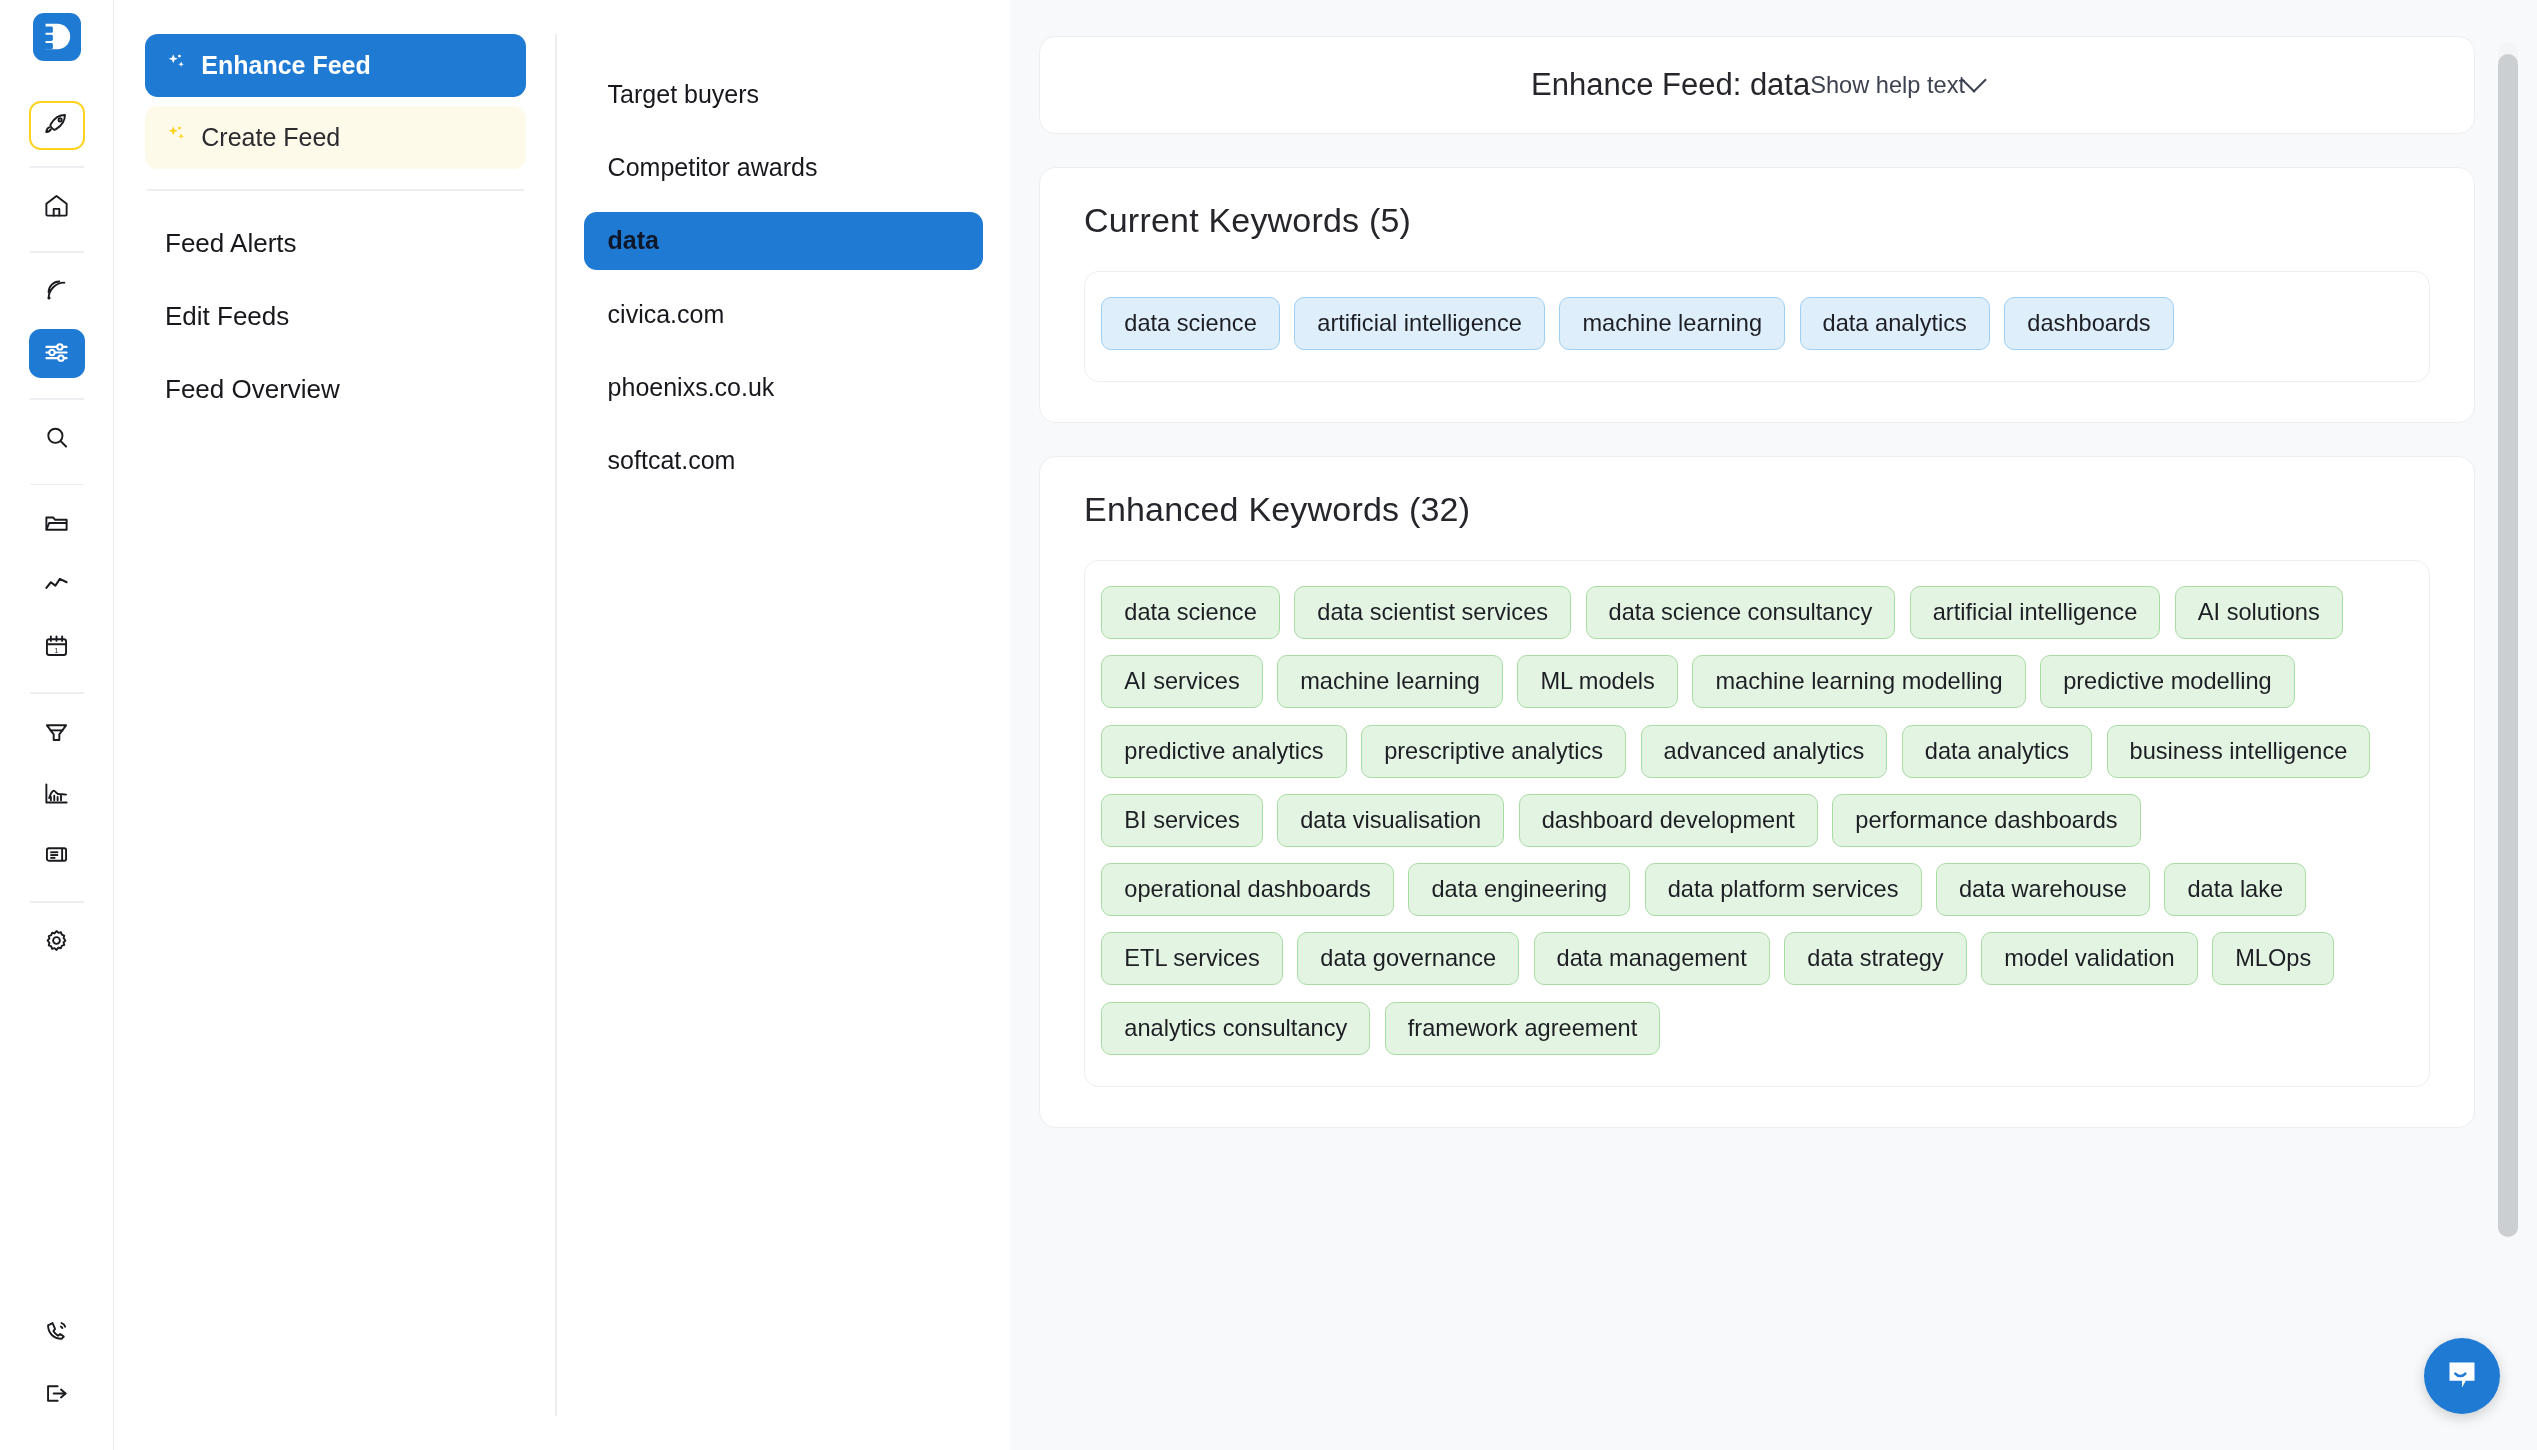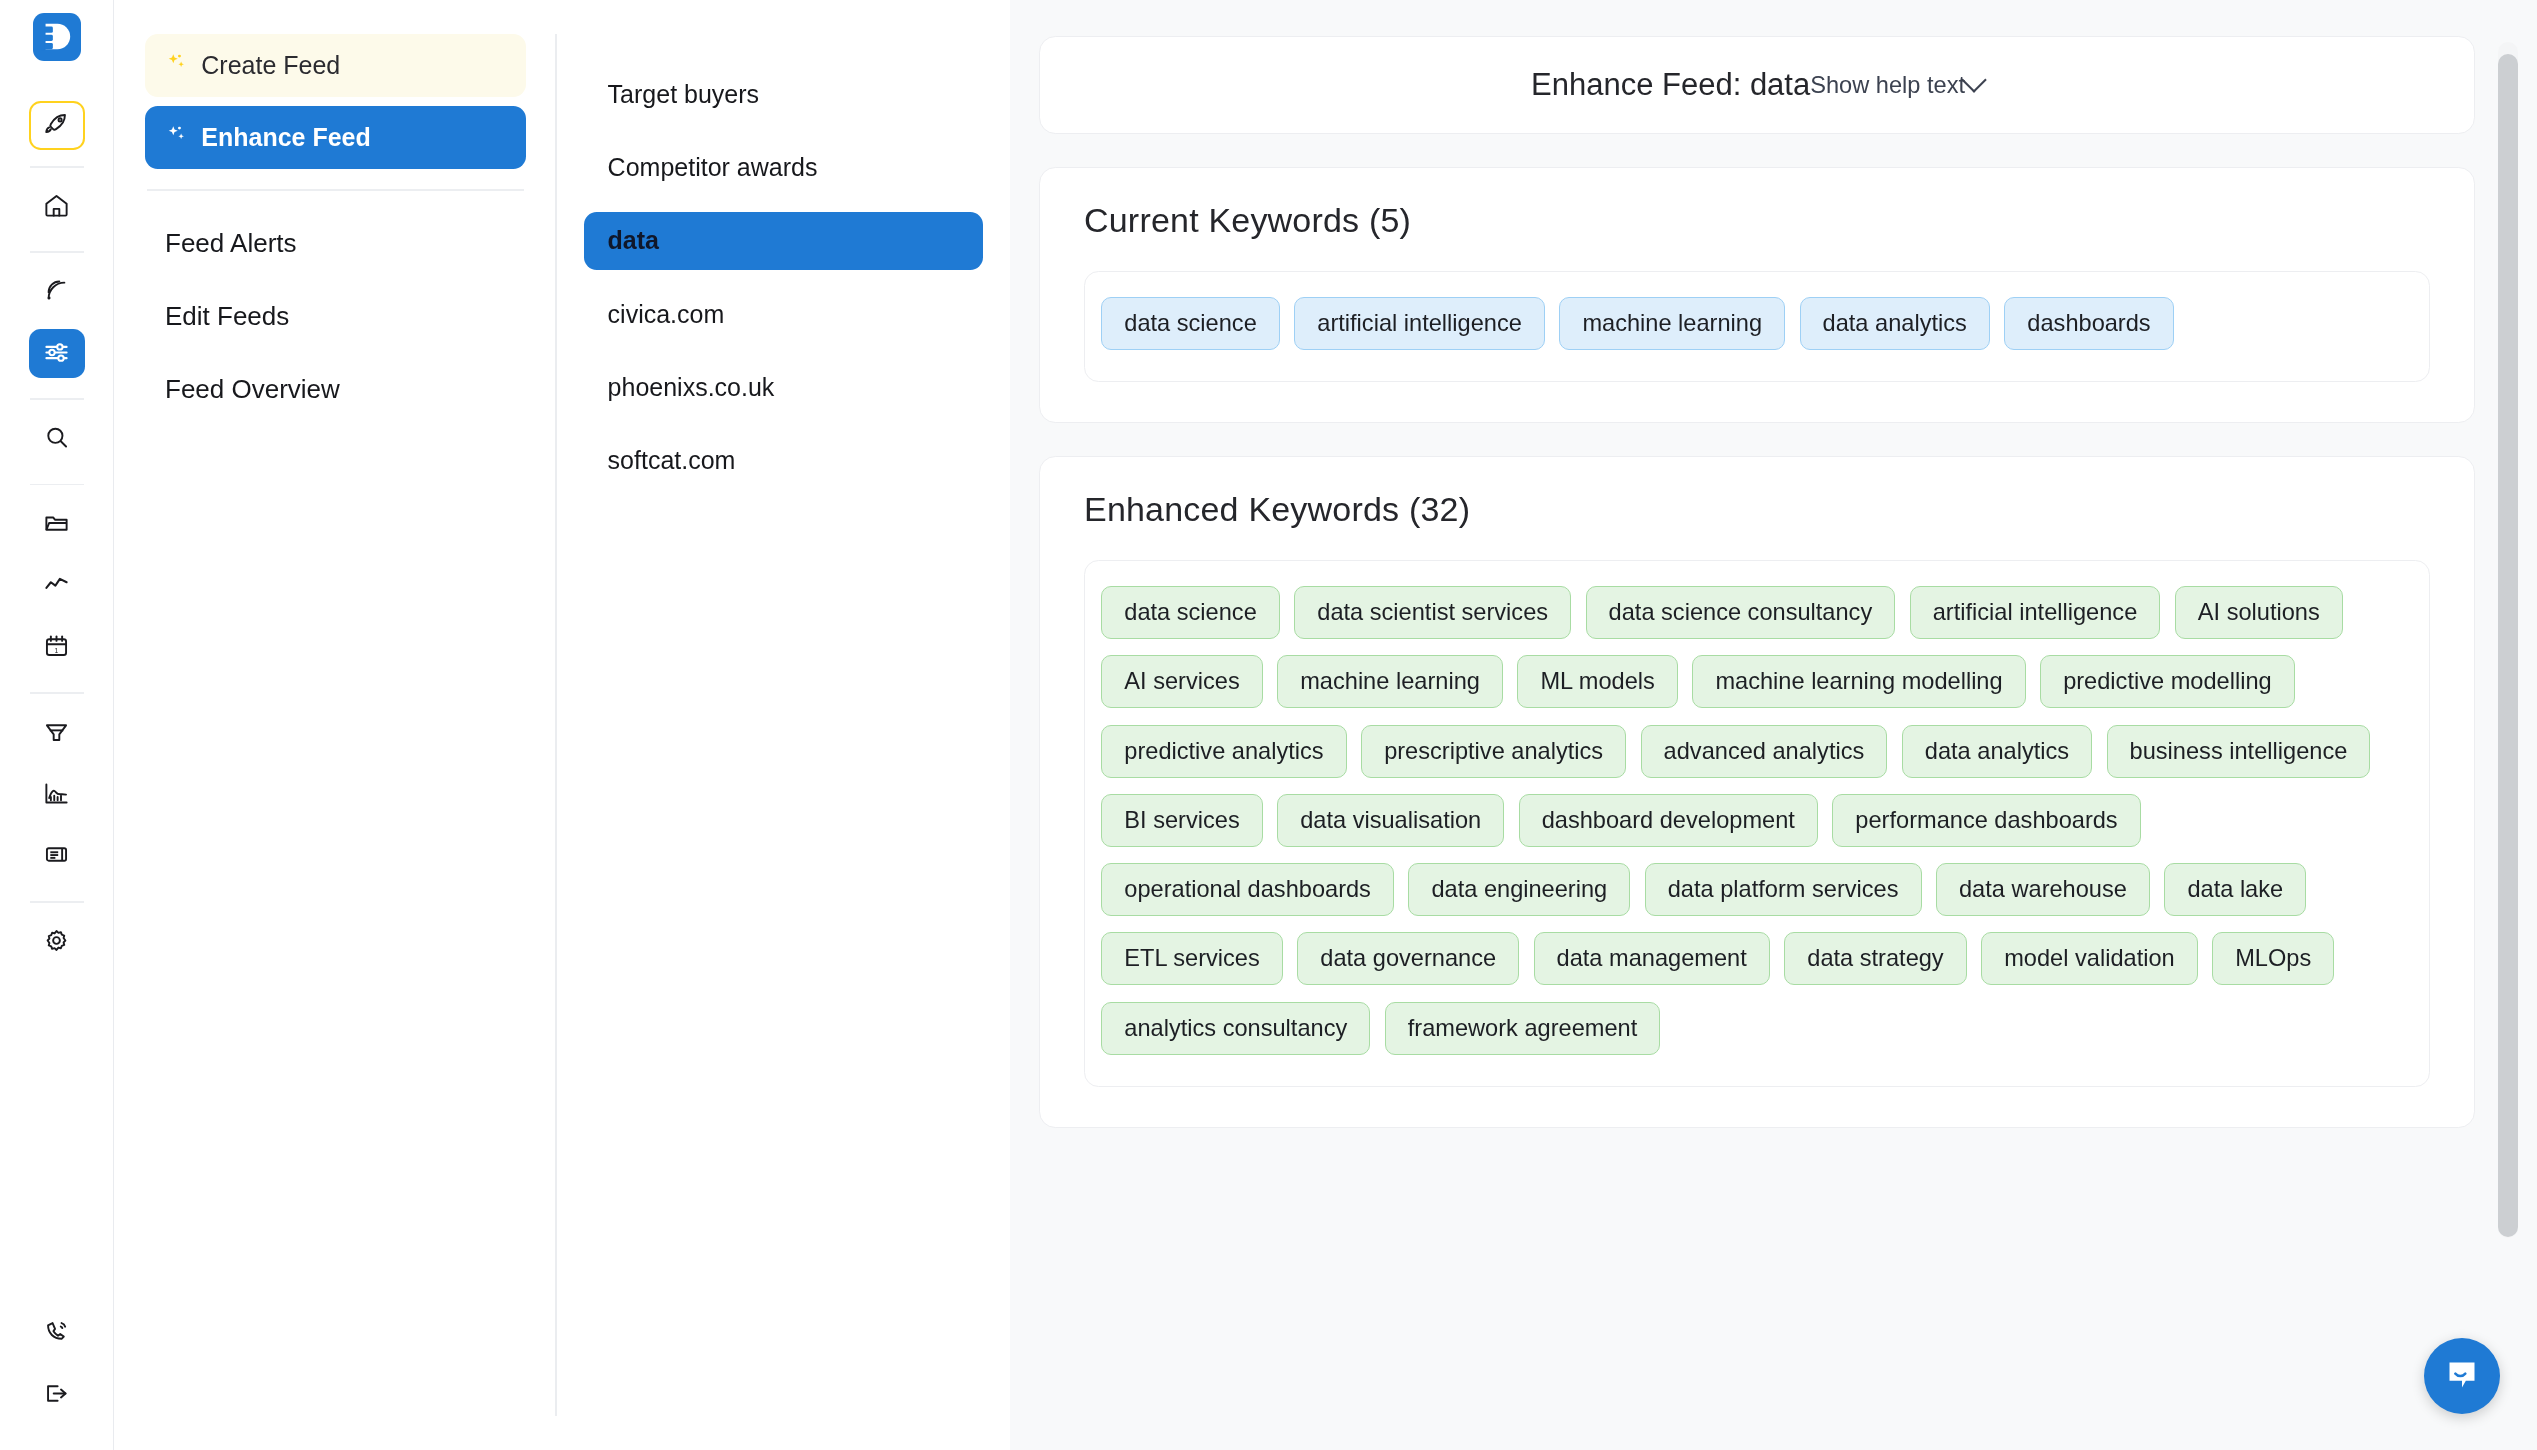--- a/index.html
+++ b/index.html
@@ -303,40 +303,40 @@
           <path d="M13 5.5H4.5v13H13"></path>
             <path d="M16 8.5l4 3.5-4 3.5"></path>
             <line x1="9.5" y1="12" x2="20" y2="12"></line>
         </svg>
       </span>
     </div>
   </div>
 
   <div class="navcol">
 
+    <div class="nav-pill enhance">
+      <span>
+        <svg width="23.6" height="23.6" viewBox="0 0 24 24" fill="#ffffff">
+          <path d="M8.4 3.2l1.3 3.3 3.3 1.3-3.3 1.3-1.3 3.3-1.3-3.3L3.8 7.8l3.3-1.3z"></path>
+          <path d="M16.4 10.6l.8 2 2 .8-2 .8-.8 2-.8-2-2-.8 2-.8z"></path>
+          <circle cx="14.7" cy="5.2" r="1.5"></circle>
+        </svg>
+      </span>
+      <span>Enhance Feed</span>
+    </div>
+
     <div class="nav-pill create">
       <span>
         <svg width="23.6" height="23.6" viewBox="0 0 24 24" fill="#ffd21e">
           <path d="M8.4 3.2l1.3 3.3 3.3 1.3-3.3 1.3-1.3 3.3-1.3-3.3L3.8 7.8l3.3-1.3z"></path>
           <path d="M16.4 10.6l.8 2 2 .8-2 .8-.8 2-.8-2-2-.8 2-.8z"></path>
           <circle cx="14.7" cy="5.2" r="1.5"></circle>
         </svg>
       </span>
       <span>Create Feed</span>
-    </div>
-
-    <div class="nav-pill enhance">
-      <span>
-        <svg width="23.6" height="23.6" viewBox="0 0 24 24" fill="#ffffff">
-          <path d="M8.4 3.2l1.3 3.3 3.3 1.3-3.3 1.3-1.3 3.3-1.3-3.3L3.8 7.8l3.3-1.3z"></path>
-          <path d="M16.4 10.6l.8 2 2 .8-2 .8-.8 2-.8-2-2-.8 2-.8z"></path>
-          <circle cx="14.7" cy="5.2" r="1.5"></circle>
-        </svg>
-      </span>
-      <span>Enhance Feed</span>
     </div>
 
     <div class="nav-divider"></div>
 
     <div class="nav-link">Feed Alerts</div>
     <div class="nav-link">Edit Feeds</div>
     <div class="nav-link">Feed Overview</div>
 
     <div class="navcol-border"></div>
   </div>

